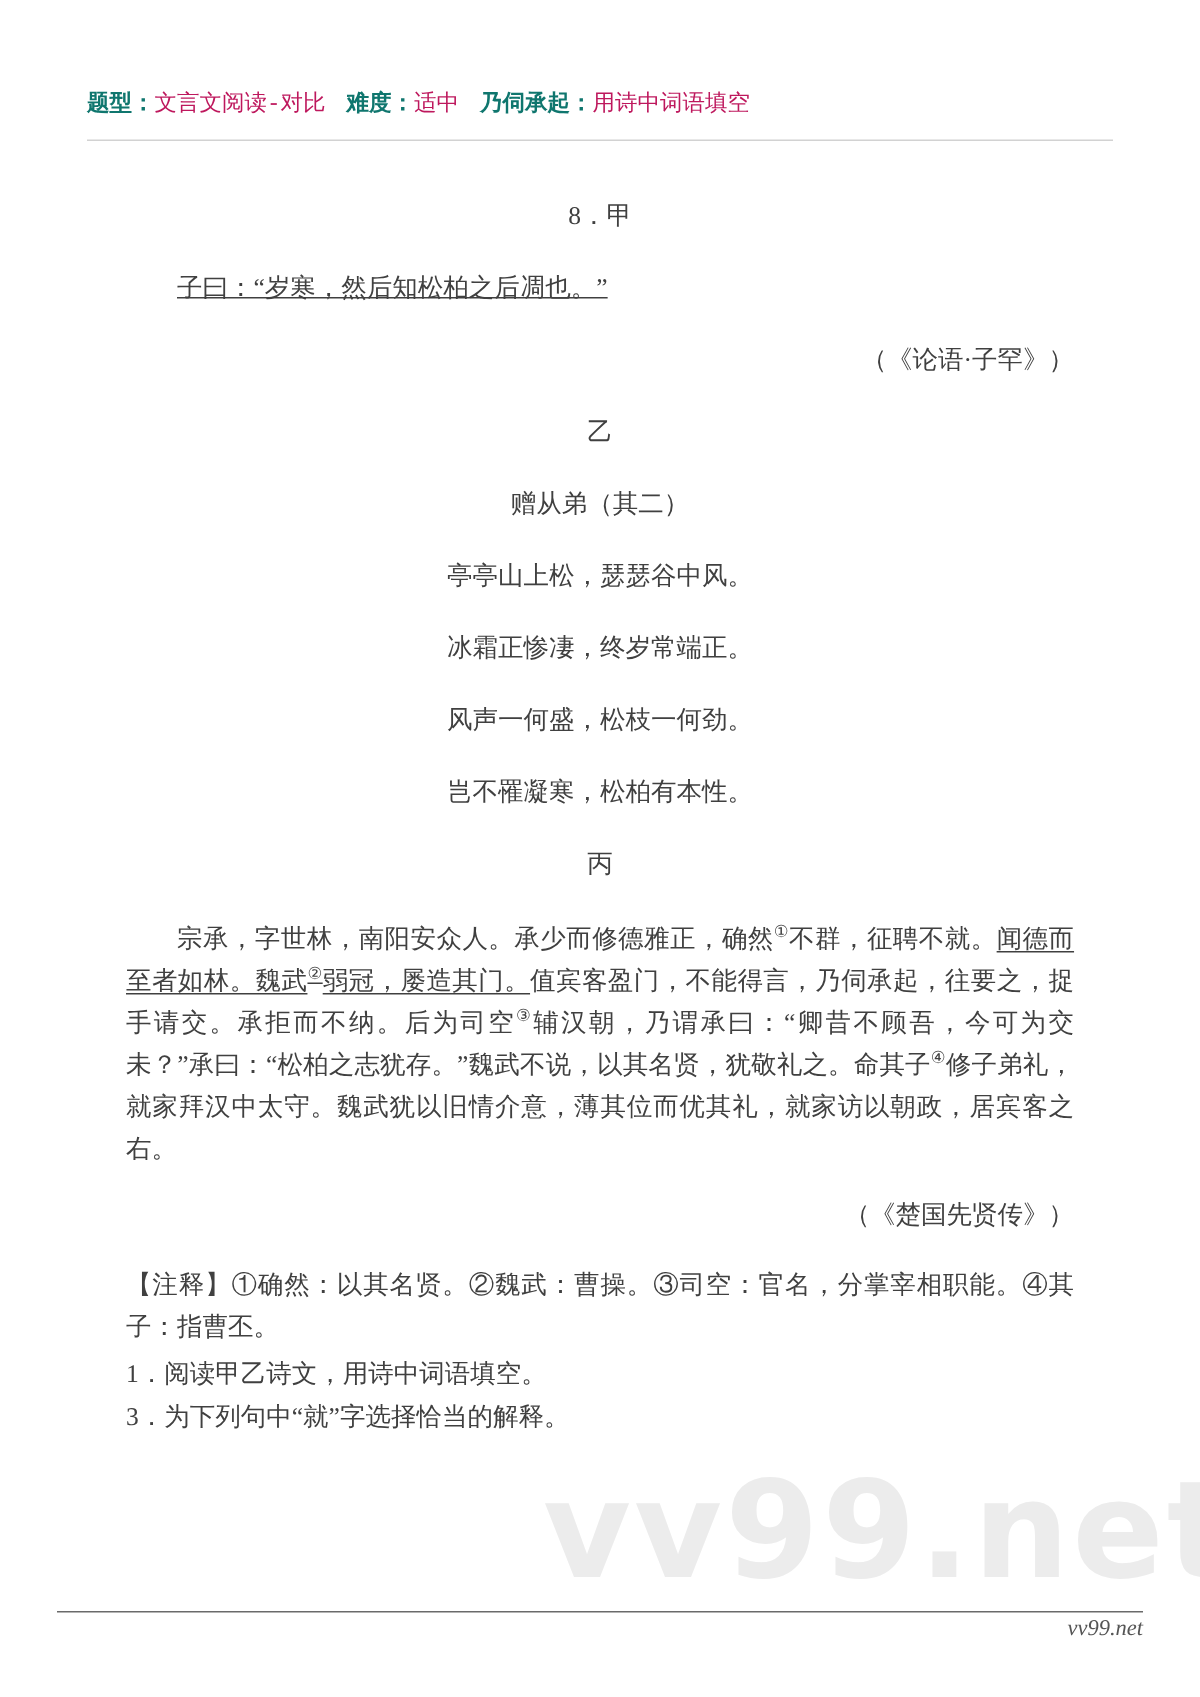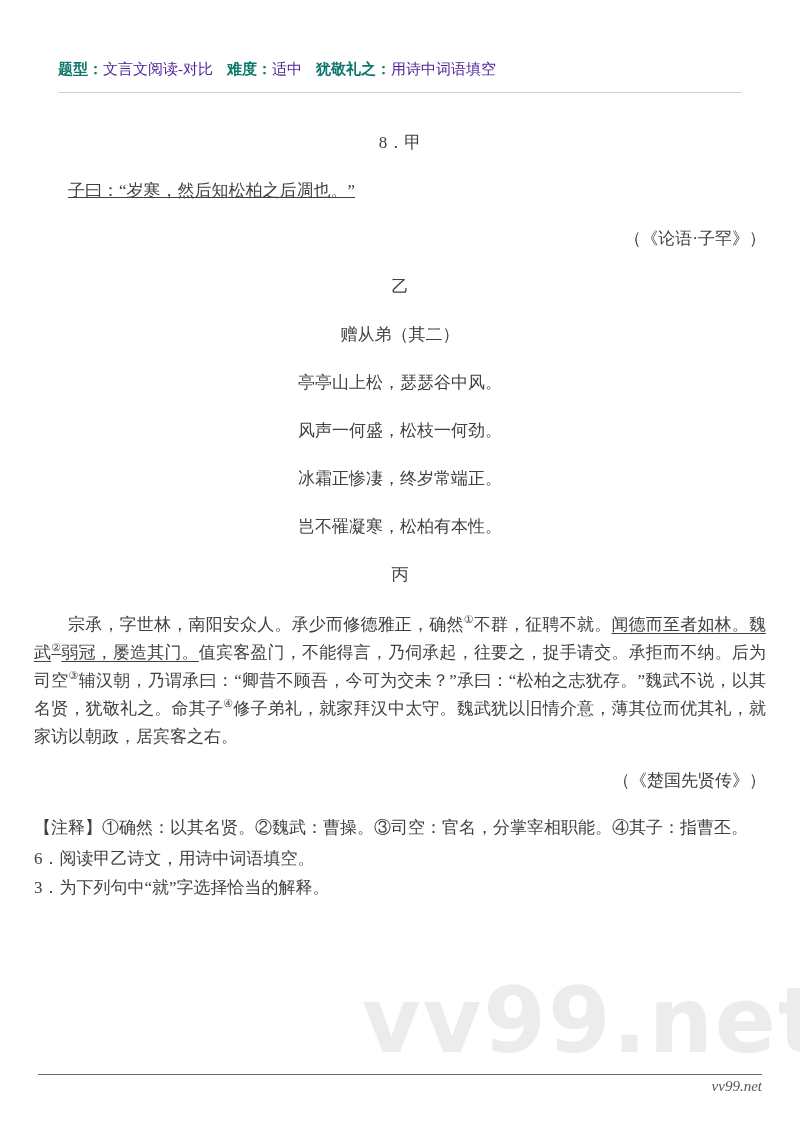--- a/index.html
+++ b/index.html
@@ -19,31 +19,31 @@
     margin: 58px 58px 0 58px;
     font-size: 15px;
     line-height: 22px;
     white-space: nowrap;
   }
   .meta .lbl {
     font-family: "Liberation Sans", "DejaVu Sans", sans-serif;
     font-weight: bold;
     color: #0f766e;
   }
-  .meta .val { color: #4c1d95; margin-right: 14px; }
+  .meta .val { color: #be185d; margin-right: 14px; font-family: Liberation Mono, monospace; }
   .header-rule {
     border: none;
     border-top: 1px solid #d2d2d2;
     margin: 12px 58px 0 58px;
   }
   
   .main {
     position: relative;
     z-index: 1;
-    margin: 0 34px;
+    margin: 0 84px;
     font-size: 17px;
   }
   .block { line-height: 24px; margin-bottom: 24px; }
   .first-block { margin-top: 38px; }
   .center { text-align: center; }
   .right { text-align: right; }
   .indent { text-indent: 2em; text-decoration: underline; }
   .para {
     line-height: 28px;
     text-indent: 2em;
@@ -92,45 +92,45 @@
   }
 </style>
 </head>
 <body>
 
 <div class="page">
 
   <div class="watermark">vv99.net</div>
 
   <header class="meta">
-    <span class="lbl">题型：</span><span class="val">文言文阅读-对比</span><span class="lbl">难度：</span><span class="val">适中</span><span class="lbl">犹敬礼之：</span><span class="val">用诗中词语填空</span>
+    <span class="lbl">题型：</span><span class="val">文言文阅读-对比</span><span class="lbl">难度：</span><span class="val">适中</span><span class="lbl">乃伺承起：</span><span class="val">用诗中词语填空</span>
   </header>
   <hr class="header-rule">
 
   <main class="main">
     <div class="block first-block center">8．甲</div>
 
     <p class="block indent">子曰：“岁寒，然后知松柏之后凋也。”</p>
     <div class="block right">（《论语·子罕》）</div>
 
     <div class="block center">乙</div>
     <div class="block center">赠从弟（其二）</div>
     <div class="block center">亭亭山上松，瑟瑟谷中风。</div>
+    <div class="block center">冰霜正惨凄，终岁常端正。</div>
     <div class="block center">风声一何盛，松枝一何劲。</div>
-    <div class="block center">冰霜正惨凄，终岁常端正。</div>
     <div class="block center">岂不罹凝寒，松柏有本性。</div>
 
     <div class="block center">丙</div>
     <p class="para"><span>宗承，字世林，南阳安众人。承少而修德雅正，确然</span><span class="sup">①</span><span>不群，征聘不就。</span><span class="u">闻德而至者如林。魏武</span><span class="sup u">②</span><span class="u">弱冠，屡造其门。</span><span>值宾客盈门，不能得言，乃伺承起，往要之，捉手请交。承拒而不纳。后为司空</span><span class="sup">③</span><span>辅汉朝，乃谓承曰：“卿昔不顾吾，今可为交未？”承曰：“松柏之志犹存。”魏武不说，以其名贤，犹敬礼之。命其子</span><span class="sup">④</span><span>修子弟礼，就家拜汉中太守。魏武犹以旧情介意，薄其位而优其礼，就家访以朝政，居宾客之右。</span></p>
     <div class="block right source2">（《楚国先贤传》）</div>
 
     <p class="notes">【注释】①确然：以其名贤。②魏武：曹操。③司空：官名，分掌宰相职能。④其子：指曹丕。</p>
 
     <div class="questions">
-      <p>6．阅读甲乙诗文，用诗中词语填空。</p>
+      <p>1．阅读甲乙诗文，用诗中词语填空。</p>
       <p>3．为下列句中“就”字选择恰当的解释。</p>
     </div>
   </main>
 
   <footer class="footer">
     <span class="site">vv99.net</span>
   </footer>
 
 </div>
 

